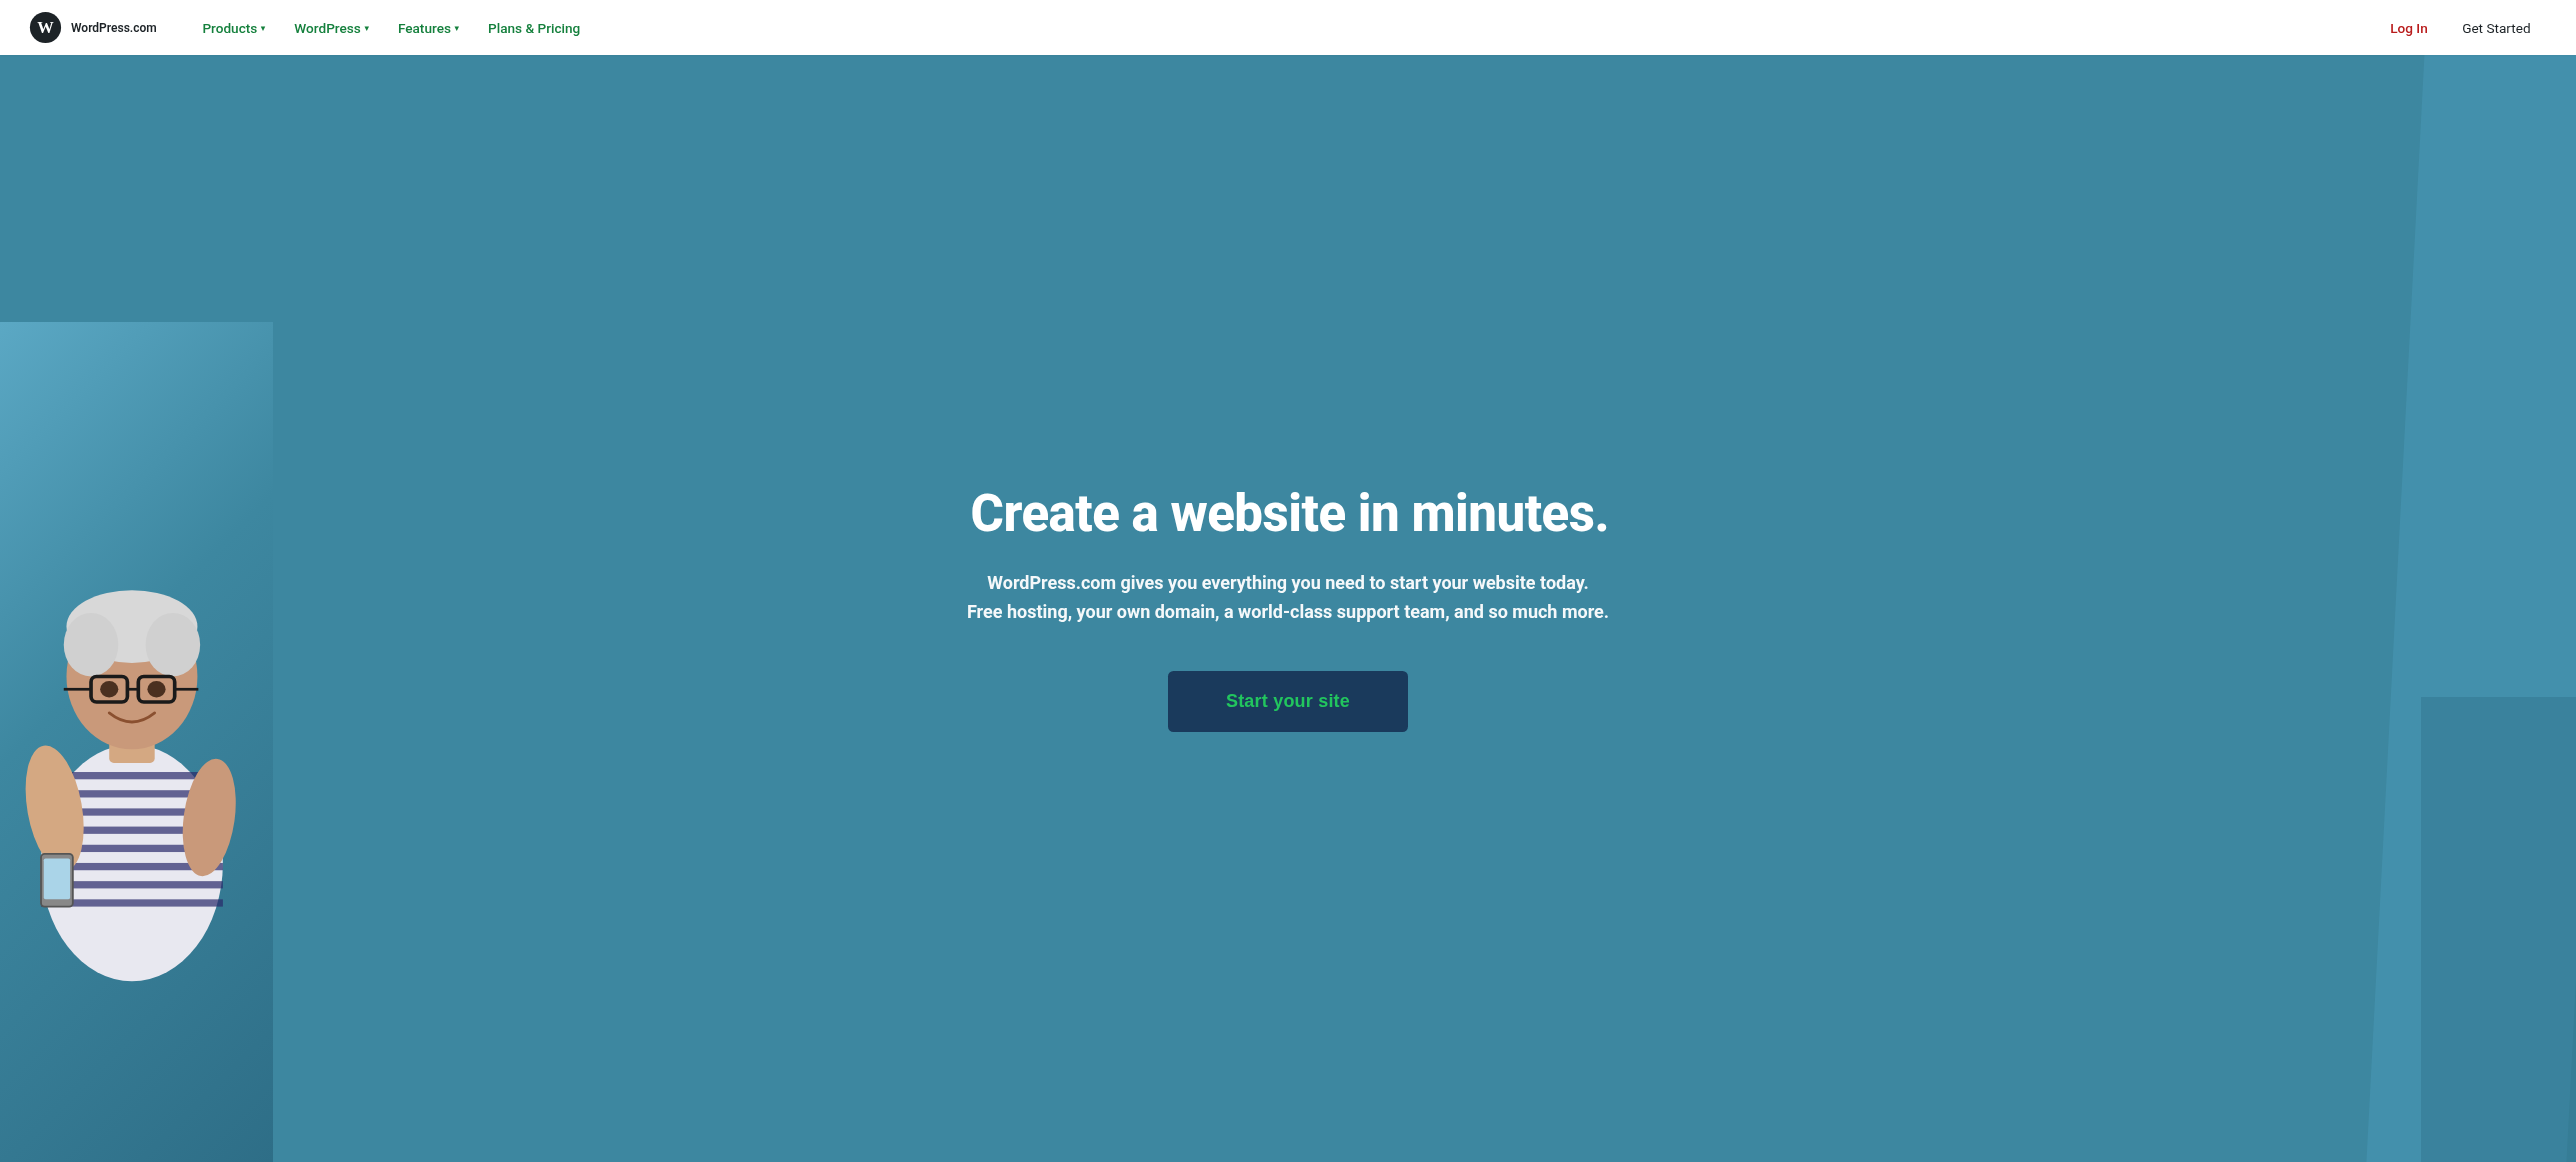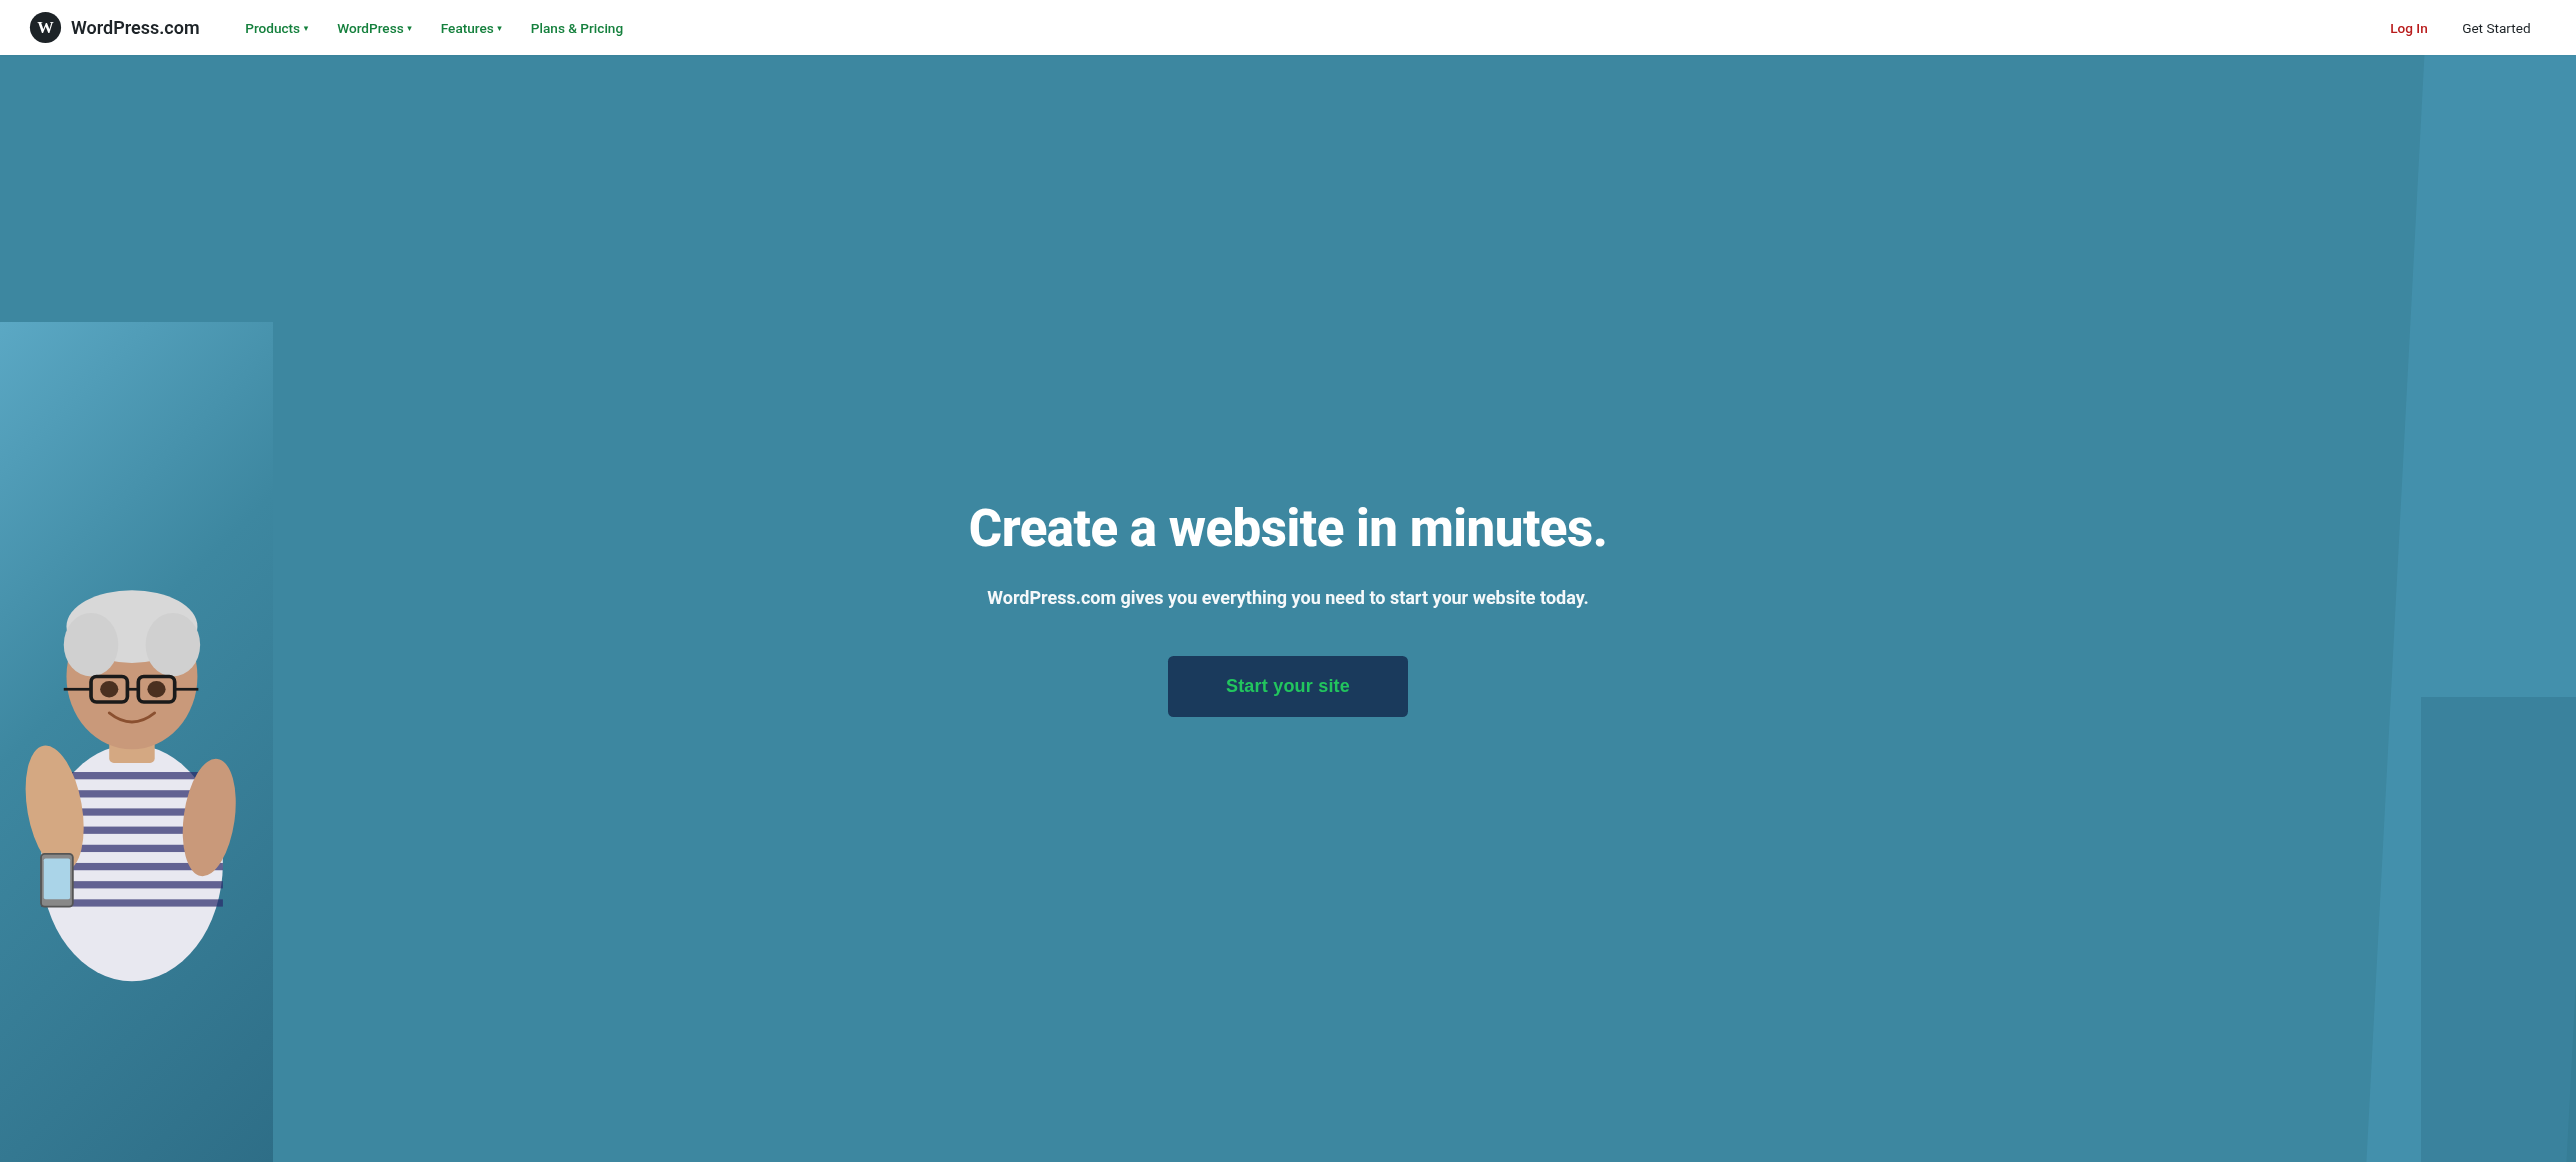--- a/index.html
+++ b/index.html
@@ -35,21 +35,21 @@
       text-decoration: none;
       margin-right: 33px;
     }
 
     .wp-logo {
       width: 33px;
       height: 33px;
     }
 
     .brand-text {
-      font-size: 18px;
+      font-size: 12px;
       font-weight: 600;
       color: #1d2327;
       white-space: nowrap;
     }
 
     .nav-links {
       display: flex;
       align-items: center;
       gap: 3.6px;
       flex: 1;
@@ -279,18 +279,19 @@
 
       <rect x="55" y="410" width="35" height="58" rx="4" fill="#888" stroke="#555" stroke-width="2"></rect>
       <rect x="58" y="415" width="29" height="45" rx="2" fill="#aad4e8"></rect>
     </svg>
   </div>
 
   <div class="hero-content">
     <h1 class="hero-title">Create a website in minutes.</h1>
     <p class="hero-subtitle">
       <span>WordPress.com gives you everything you need to start your website today.</span><br>
+      <span>Free hosting, your own domain, a world-class support team, and so much more.</span>
     </p>
     <button class="start-site-btn">Start your site</button>
   </div>
 
 </section>
 
 
 </body></html>

